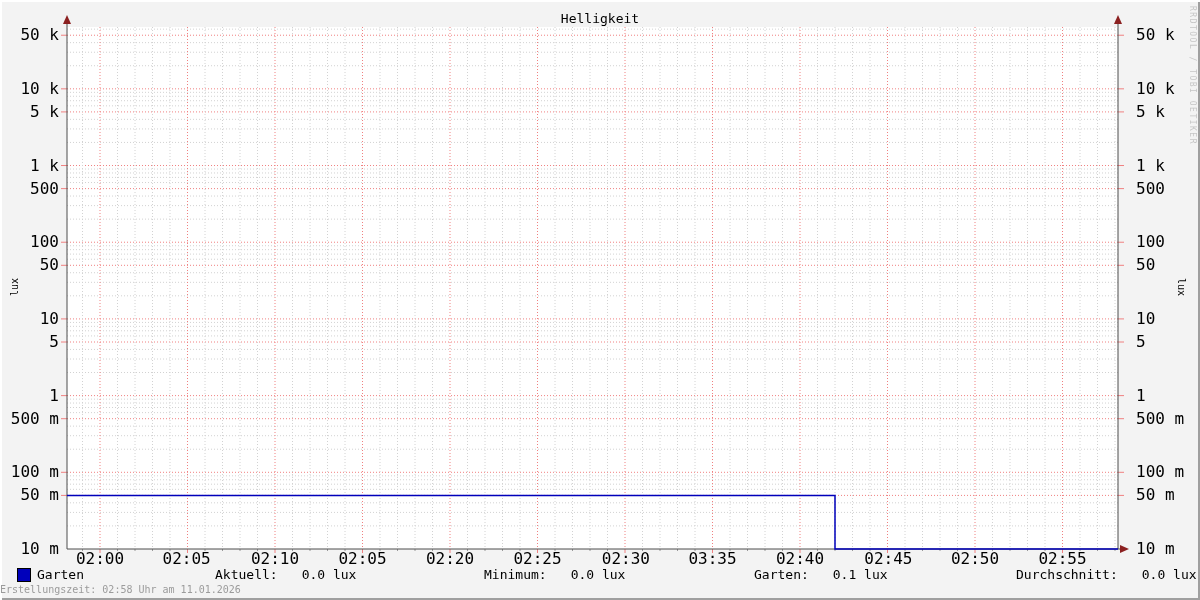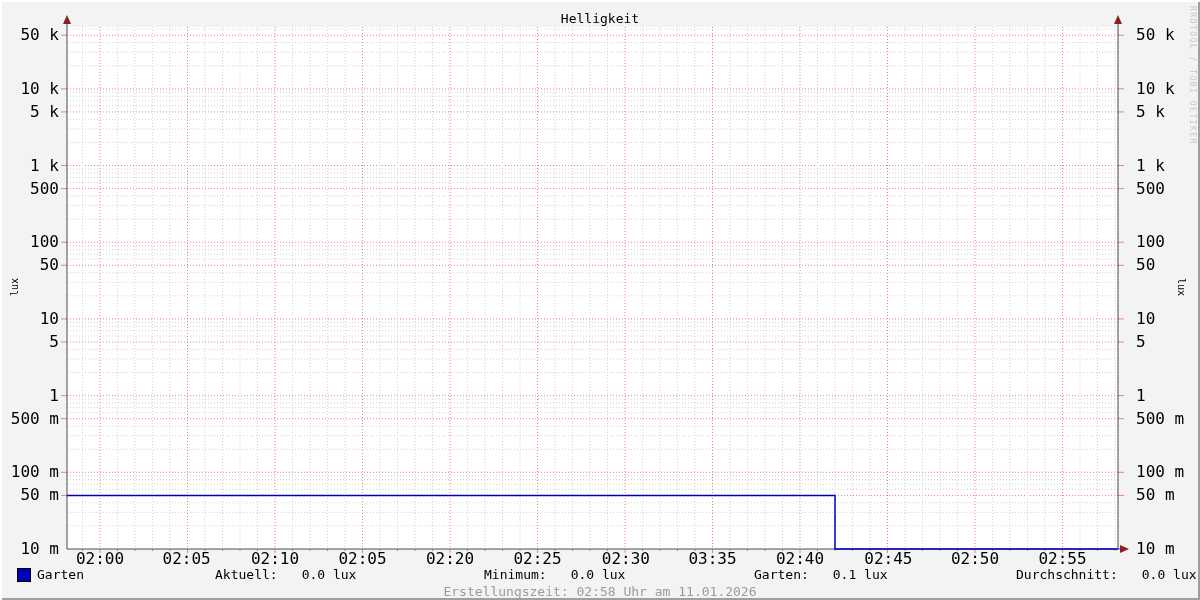--- a/index.html
+++ b/index.html
@@ -19,21 +19,21 @@
   .ylab{position:absolute;width:30px;height:12px;text-align:center;font-size:10px;line-height:12px;}
   .ylab.left{left:0px;top:281px;transform:rotate(-90deg);}
   .ylab.right{left:1166px;top:281px;transform:rotate(90deg);}
   svg#plot{position:absolute;left:0;top:0;}
   .tick{position:absolute;font-size:16px;line-height:12px;color:#000;white-space:pre;}
   .legend-row{position:absolute;left:0;top:567px;width:1200px;height:15px;font-size:13px;line-height:15px;}
   .swatch{position:absolute;left:17px;top:1px;width:12px;height:12px;border:1px solid #000;}
   .legend-label{position:absolute;left:37px;top:0;}
   .stat{position:absolute;top:0;white-space:pre;}
   .stat .val{margin-left:24px;}
-  .footer{position:absolute;left:0;top:584px;width:1200px;text-align:center;font-size:13px;color:#9b9b9b;}
+  .footer{position:absolute;left:0;top:584px;width:1200px;text-align:left;font-size:10px;color:#9b9b9b;}
 </style>
 </head>
 <body>
 
 <div class="graph" style="background: rgb(243, 243, 243);">
 
   <div class="title">Helligkeit</div>
 
   <div class="watermark">RRDTOOL / TOBI OETIKER</div>
 

